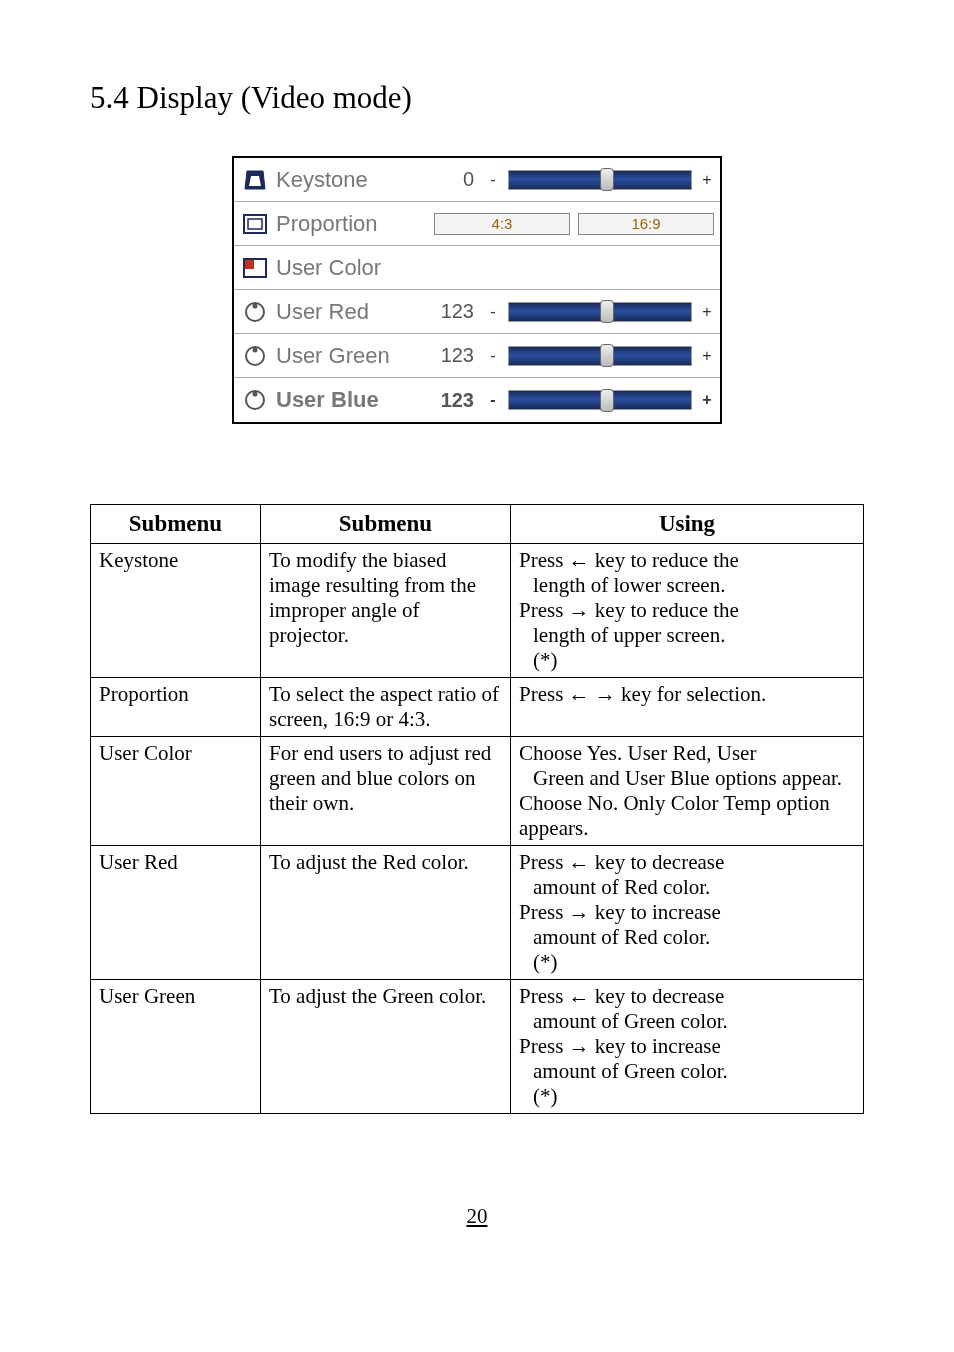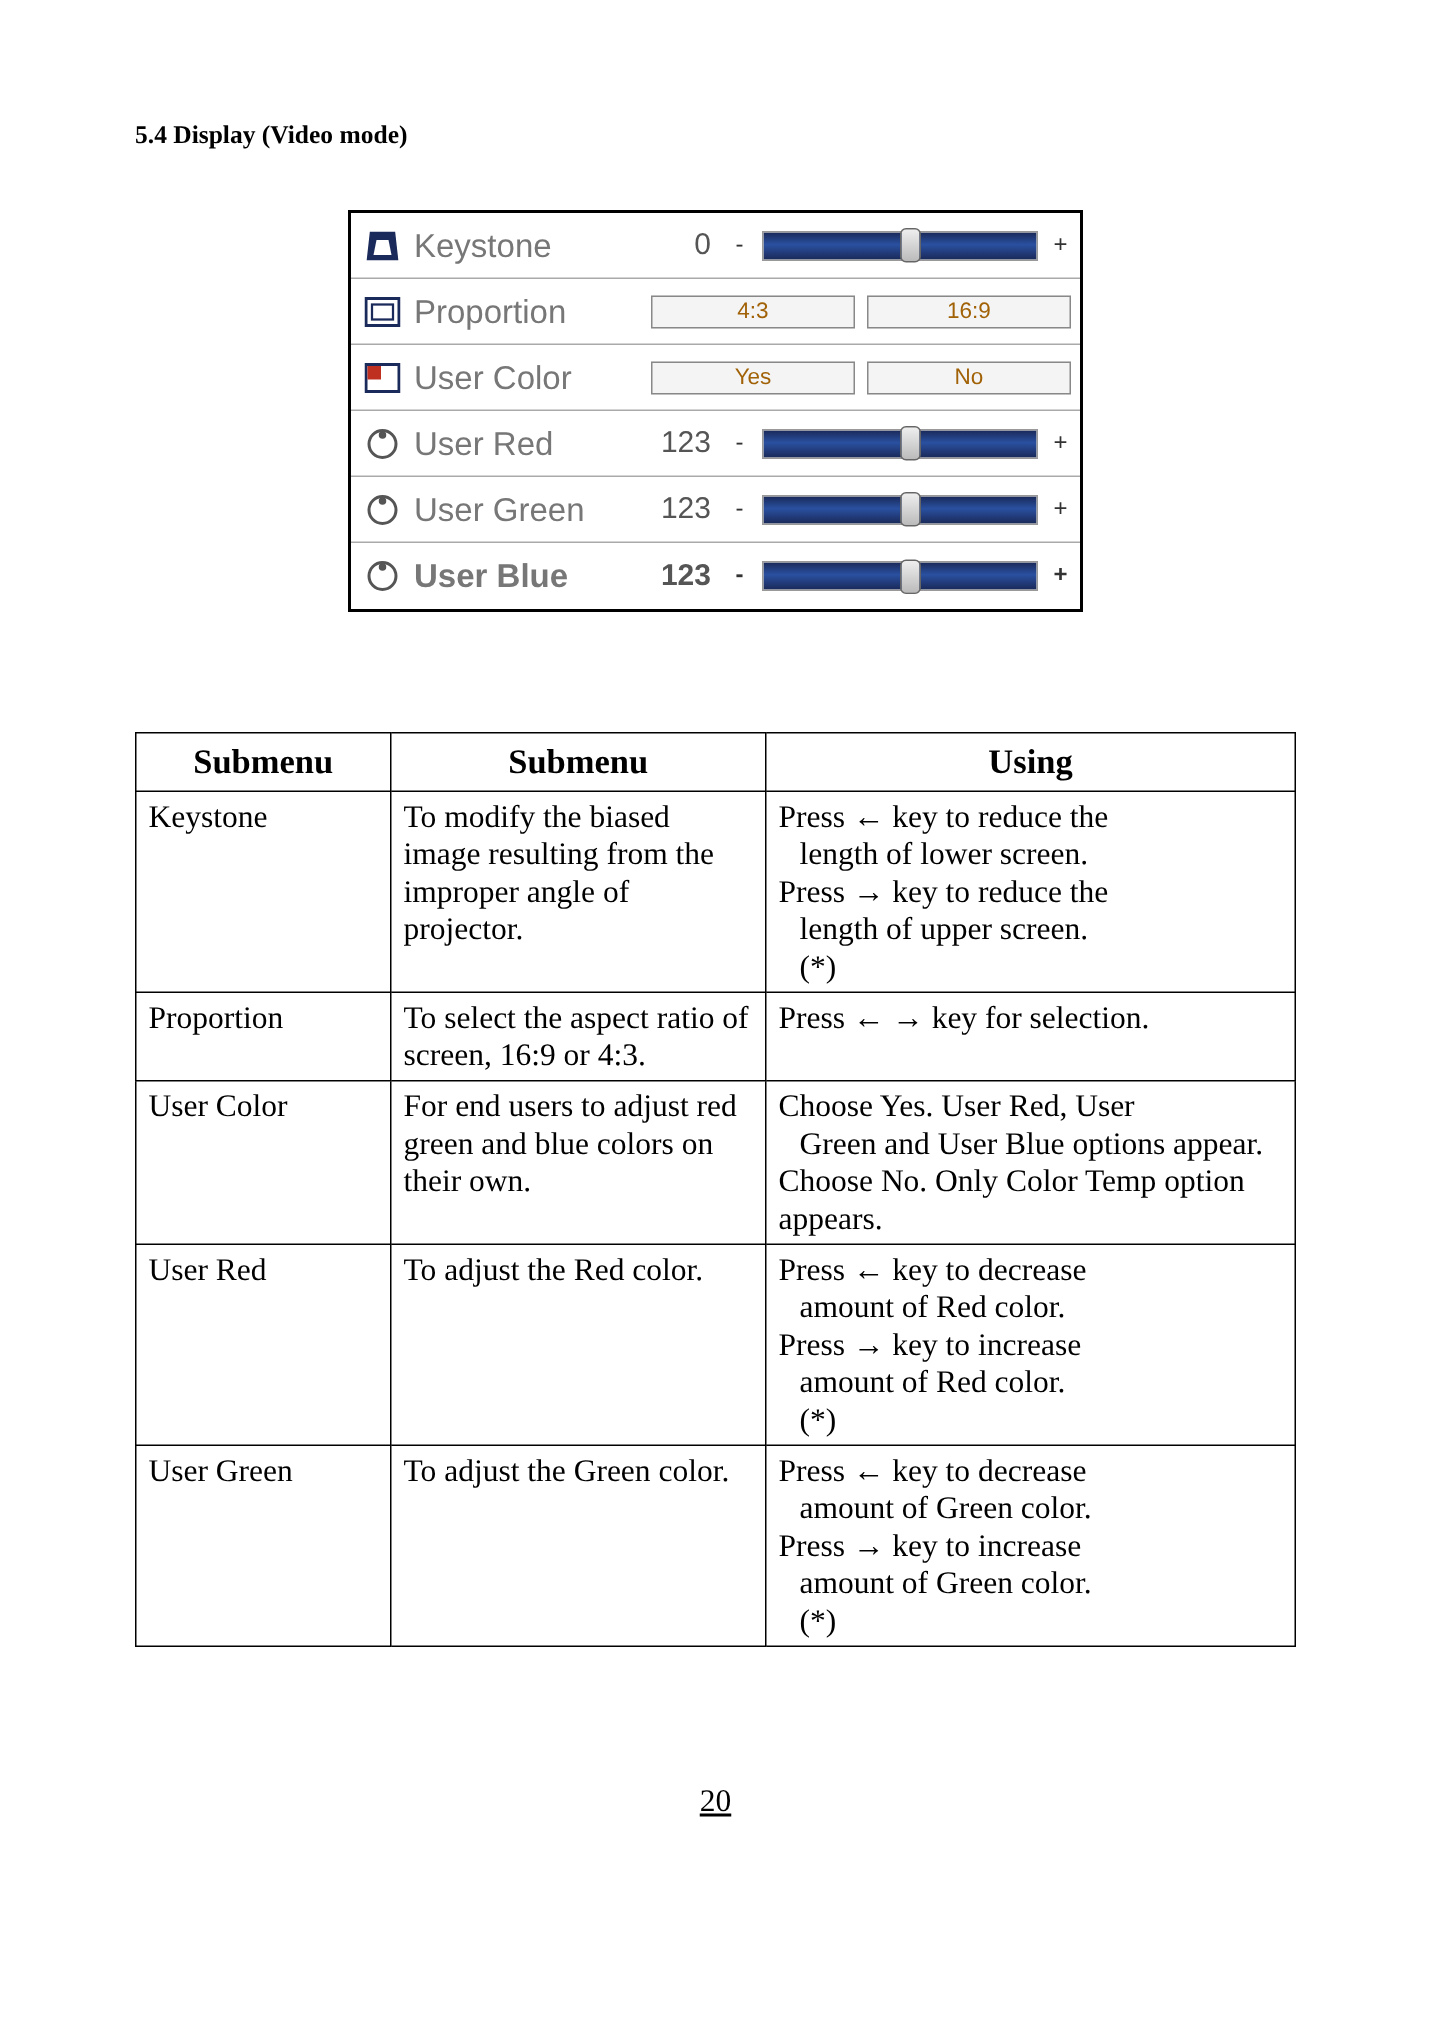--- a/index.html
+++ b/index.html
@@ -5,22 +5,22 @@
   * { box-sizing: border-box; }
   body {
     font-family: "Times New Roman", serif;
     margin: 0;
     padding: 80px 90px 40px 90px;
     background: #fff;
     color: #000;
     width: 954px;
   }
   h2.section-title {
-    font-size: 17px;
-    font-weight: bold;
+    font-size: 31px;
+    font-weight: normal;
     margin: 0 0 40px 0;
   }
   .osd-panel {
     width: 490px;
     margin: 0 auto 80px auto;
     border: 2px solid #000;
   }
   .osd-row {
     display: flex;
     align-items: center;
@@ -163,24 +163,20 @@
   </div>
 
   <div class="osd-row">
     <span class="osd-icon">
       <svg width="24" height="20">
           <rect x="1" y="1" width="22" height="18" fill="none" stroke="#1a2a5a" stroke-width="2"></rect>
           <rect x="2" y="2" width="9" height="9" fill="#c03020"></rect>
         </svg>
     </span>
     <span class="osd-label">User Color</span>
-    <div class="osd-btn-group">
-      <div class="osd-btn">Yes</div>
-      <div class="osd-btn">No</div>
-    </div>
   </div>
 
   <div class="osd-row">
     <span class="osd-icon">
       <svg width="22" height="22">
           <circle cx="11" cy="11" r="9" fill="none" stroke="#555" stroke-width="2"></circle>
           <circle cx="11" cy="5" r="2.5" fill="#555"></circle>
         </svg>
     </span>
     <span class="osd-label">User Red</span>

